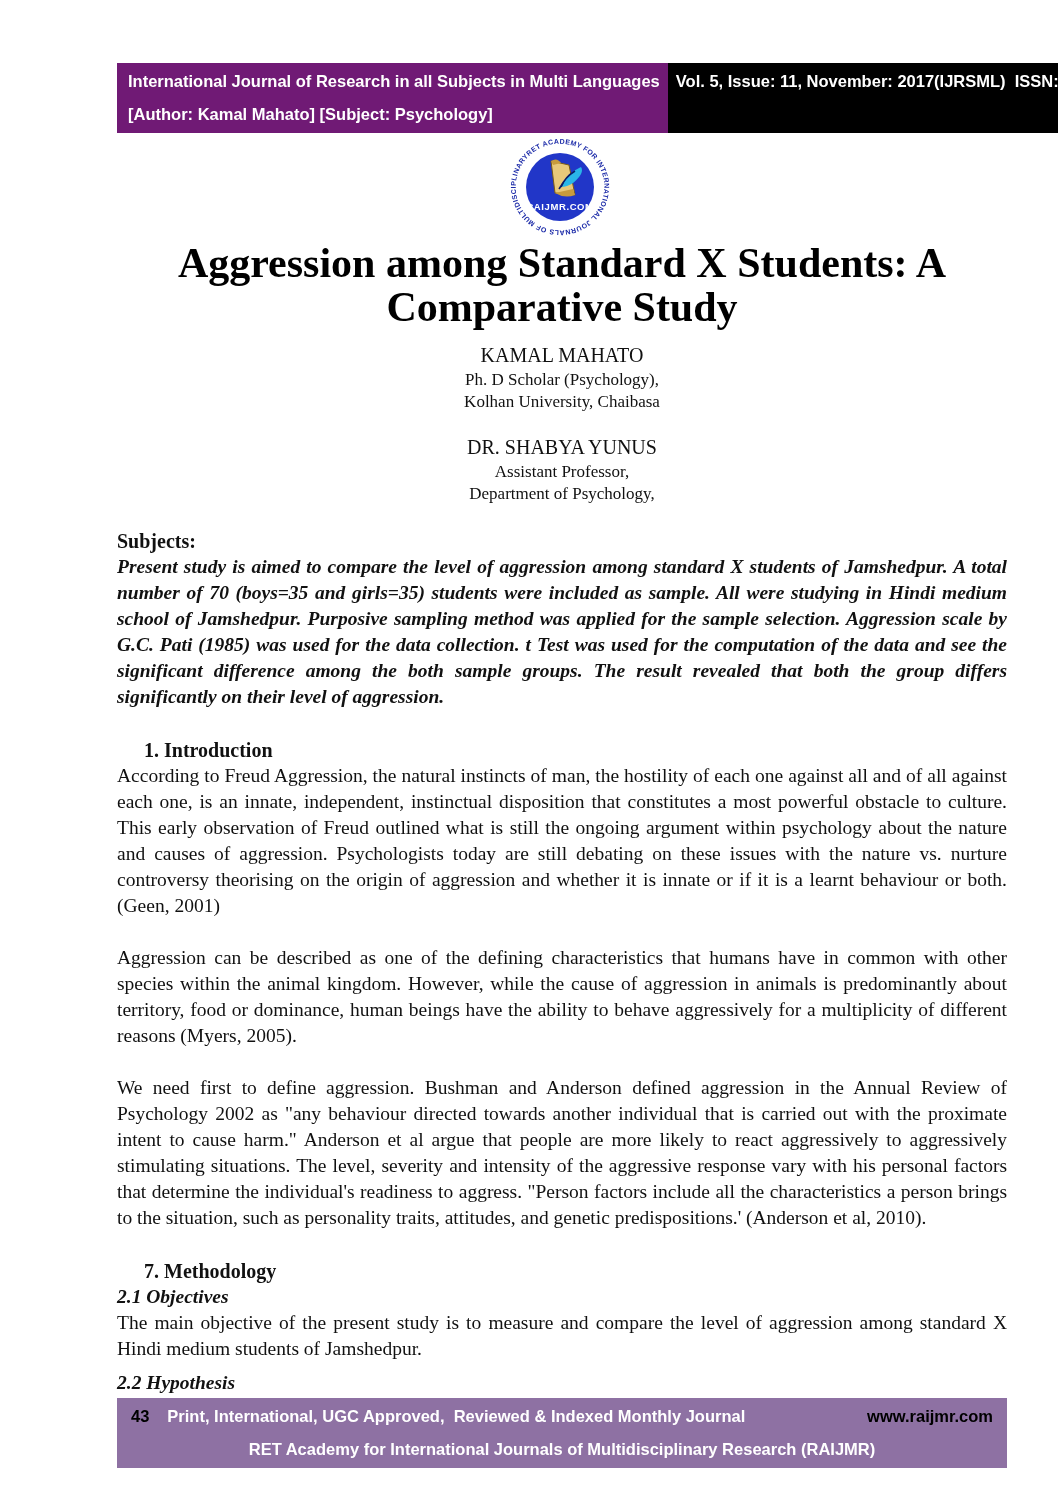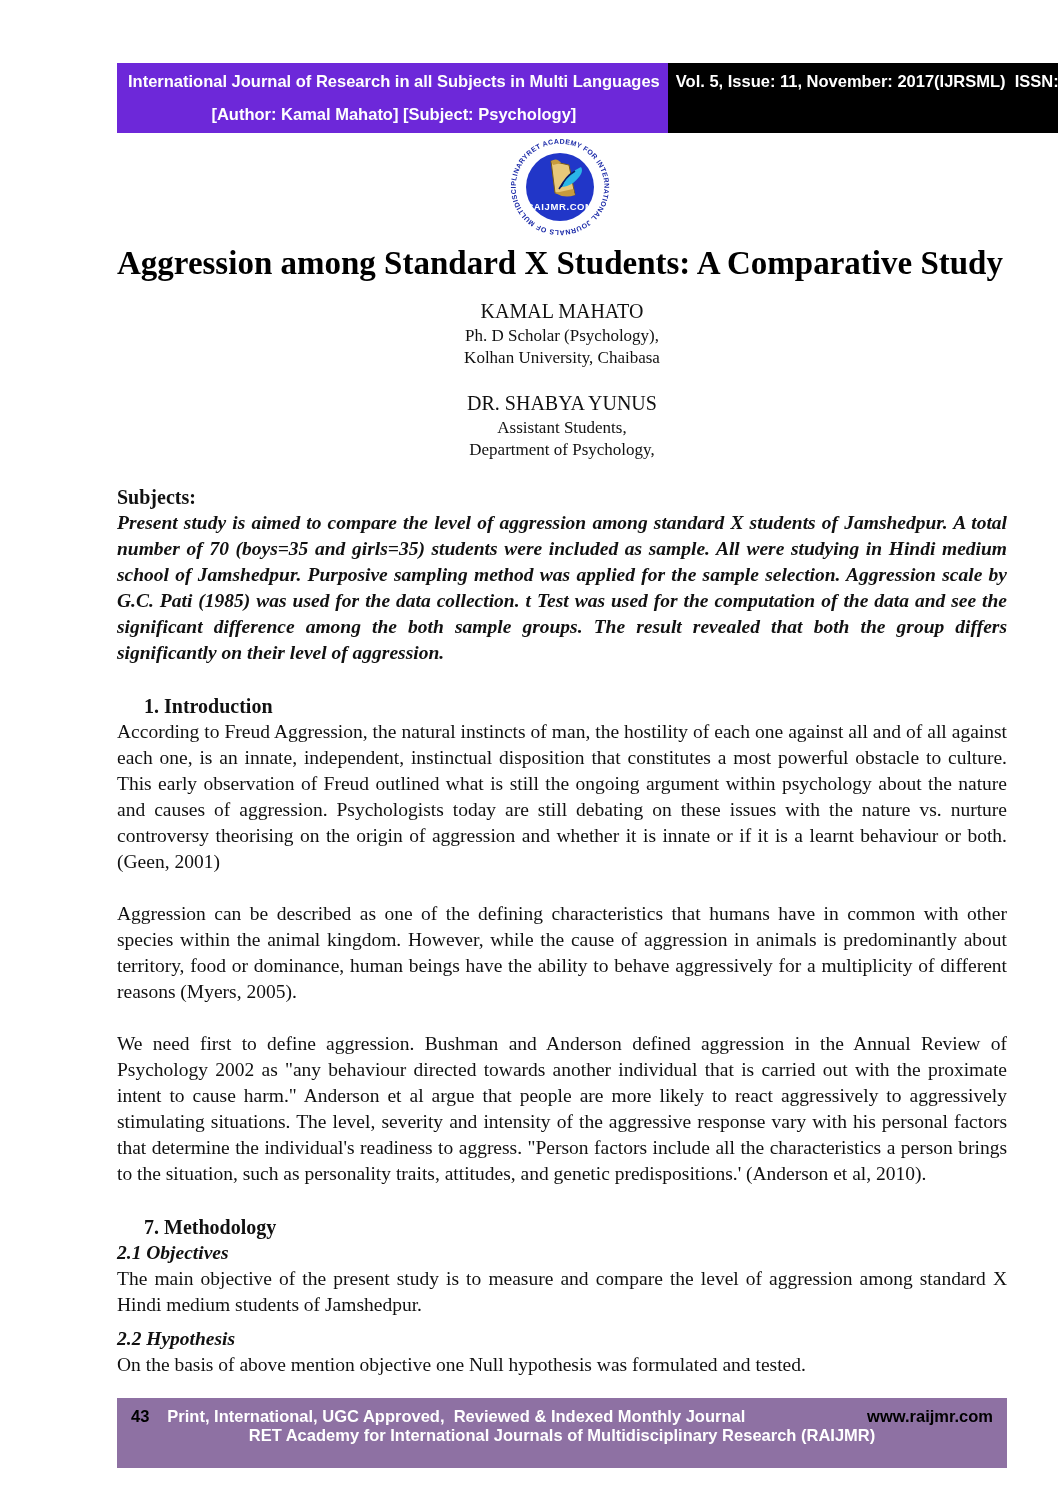--- a/index.html
+++ b/index.html
@@ -18,27 +18,26 @@
   .band-header {
     position: absolute;
     top: 63px; left: 117px;
     width: 890px; height: 70px;
     display: flex;
     font-family: "Liberation Sans", sans-serif;
     font-weight: bold;
   }
   .band-left {
     width: 690px; height: 100%;
-    background: #6d28d9;
+    background: #701a75;
     color: #ffffff;
     padding: 9px 8px 9px 11px;
     display: flex; flex-direction: column; justify-content: space-between;
     font-size: 16.5px;
     white-space: pre;
-    align-items: center;
   }
   .band-right {
     flex: 1; height: 100%;
     background: #000000;
     color: #ffffff;
     padding: 9px 11px 9px 8px;
     display: flex; justify-content: space-between;
     text-align: right;
     font-size: 16.5px;
     white-space: pre;
@@ -52,21 +51,22 @@
   }
 
   
   .content {
     position: absolute;
     top: 241px; left: 117px;
     width: 890px;
   }
   .paper-title {
     margin: 0;
-    font-size: 33px;
+    text-align: center;
+    font-size: 42px;
     font-weight: bold;
     line-height: 44px;
     letter-spacing: 0px;
     color: #000000;
   }
   .author-block { text-align: center; }
   .author-block.first { margin-top: 13px; }
   .author-block.second { margin-top: 21px; }
   .author-name { font-size: 20px; line-height: 27px; }
   .author-line { font-size: 17px; line-height: 22px; }
@@ -112,21 +112,21 @@
   .band-footer {
     position: absolute;
     top: 1398px; left: 117px;
     width: 890px; height: 70px;
     background: #8e71a3;
     font-family: "Liberation Sans", sans-serif;
     font-weight: bold;
     font-size: 16.5px;
     color: #ffffff;
     padding: 9px 14px 9px 14px;
-    display: flex; flex-direction: column; 
+    display: flex; flex-direction: column; justify-content: space-between;
   }
   .footer-line1 {
     display: flex;
     align-items: baseline;
     white-space: pre;
   }
   .footer-page-number { color: #000000; margin-right: 18px; }
   .footer-journal-type { color: #ffffff; }
   .footer-website { color: #000000; margin-left: auto; }
   .footer-line2 { text-align: center; color: #ffffff; }
@@ -173,21 +173,21 @@
     <h1 class="paper-title">Aggression among Standard X Students: A Comparative Study</h1>
 
     <div class="author-block first">
       <div class="author-name">KAMAL MAHATO</div>
       <div class="author-line">Ph. D Scholar (Psychology),</div>
       <div class="author-line">Kolhan University, Chaibasa</div>
     </div>
 
     <div class="author-block second">
       <div class="author-name">DR. SHABYA YUNUS</div>
-      <div class="author-line">Assistant Students,</div>
+      <div class="author-line">Assistant Professor,</div>
       <div class="author-line">Department of Psychology,</div>
     </div>
 
     <div class="abstract-heading">Subjects:</div>
     <p class="abstract-text">Present study is aimed to compare the level of aggression among standard X students of Jamshedpur. A total number of 70 (boys=35 and girls=35) students were included as sample. All were studying in Hindi medium school of Jamshedpur. Purposive sampling method was applied for the sample selection. Aggression scale by G.C. Pati (1985) was used for the data collection. t Test was used for the computation of the data and see the significant difference among the both sample groups. The result revealed that both the group differs significantly on their level of aggression.</p>
 
     <div class="section-heading">1. Introduction</div>
     <p class="para">According to Freud Aggression, the natural instincts of man, the hostility of each one against all and of all against each one, is an innate, independent, instinctual disposition that constitutes a most powerful obstacle to culture. This early observation of Freud outlined what is still the ongoing argument within psychology about the nature and causes of aggression. Psychologists today are still debating on these issues with the nature vs. nurture controversy theorising on the origin of aggression and whether it is innate or if it is a learnt behaviour or both. (Geen, 2001)</p>
     <p class="para spaced">Aggression can be described as one of the defining characteristics that humans have in common with other species within the animal kingdom. However, while the cause of aggression in animals is predominantly about territory, food or dominance, human beings have the ability to behave aggressively for a multiplicity of different reasons (Myers, 2005).</p>
     <p class="para spaced">We need first to define aggression. Bushman and Anderson defined aggression in the Annual Review of Psychology 2002 as "any behaviour directed towards another individual that is carried out with the proximate intent to cause harm." Anderson et al argue that people are more likely to react aggressively to aggressively stimulating situations. The level, severity and intensity of the aggressive response vary with his personal factors that determine the individual's readiness to aggress. "Person factors include all the characteristics a person brings to the situation, such as personality traits, attitudes, and genetic predispositions.' (Anderson et al, 2010).</p>

